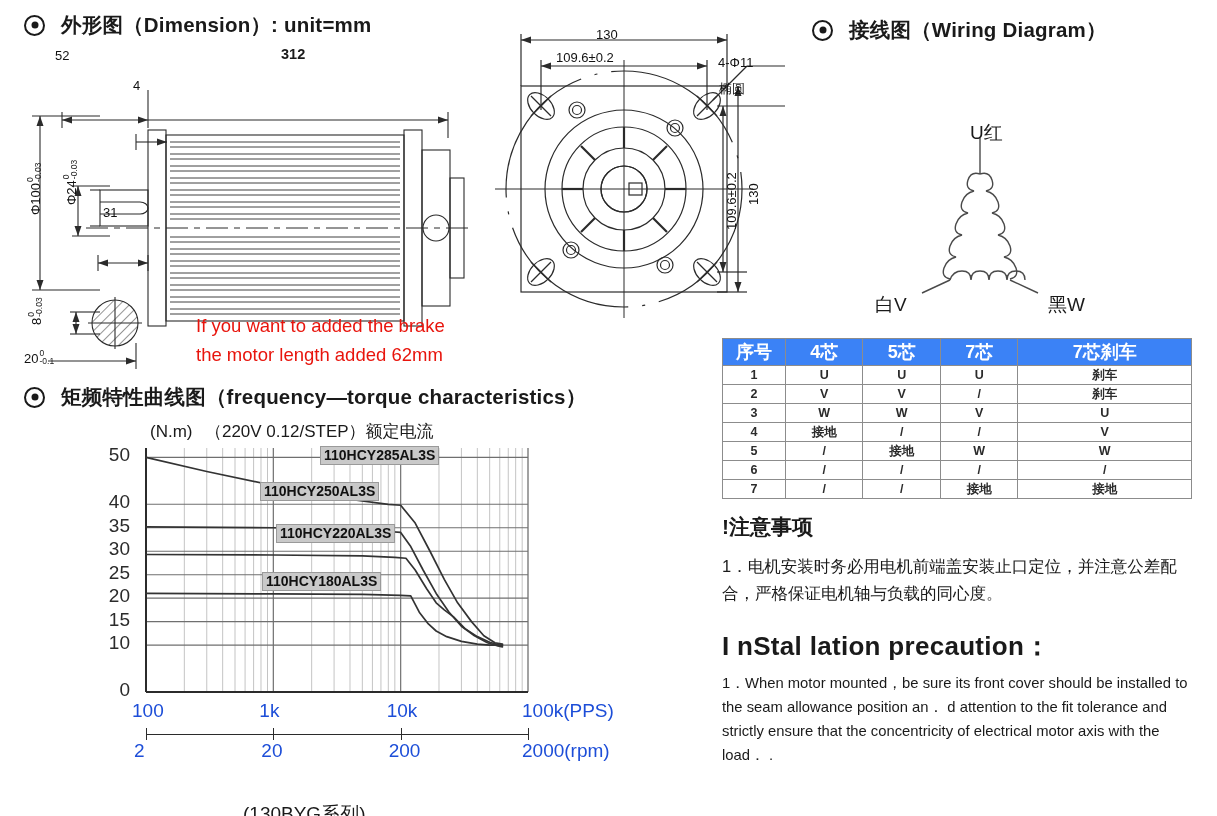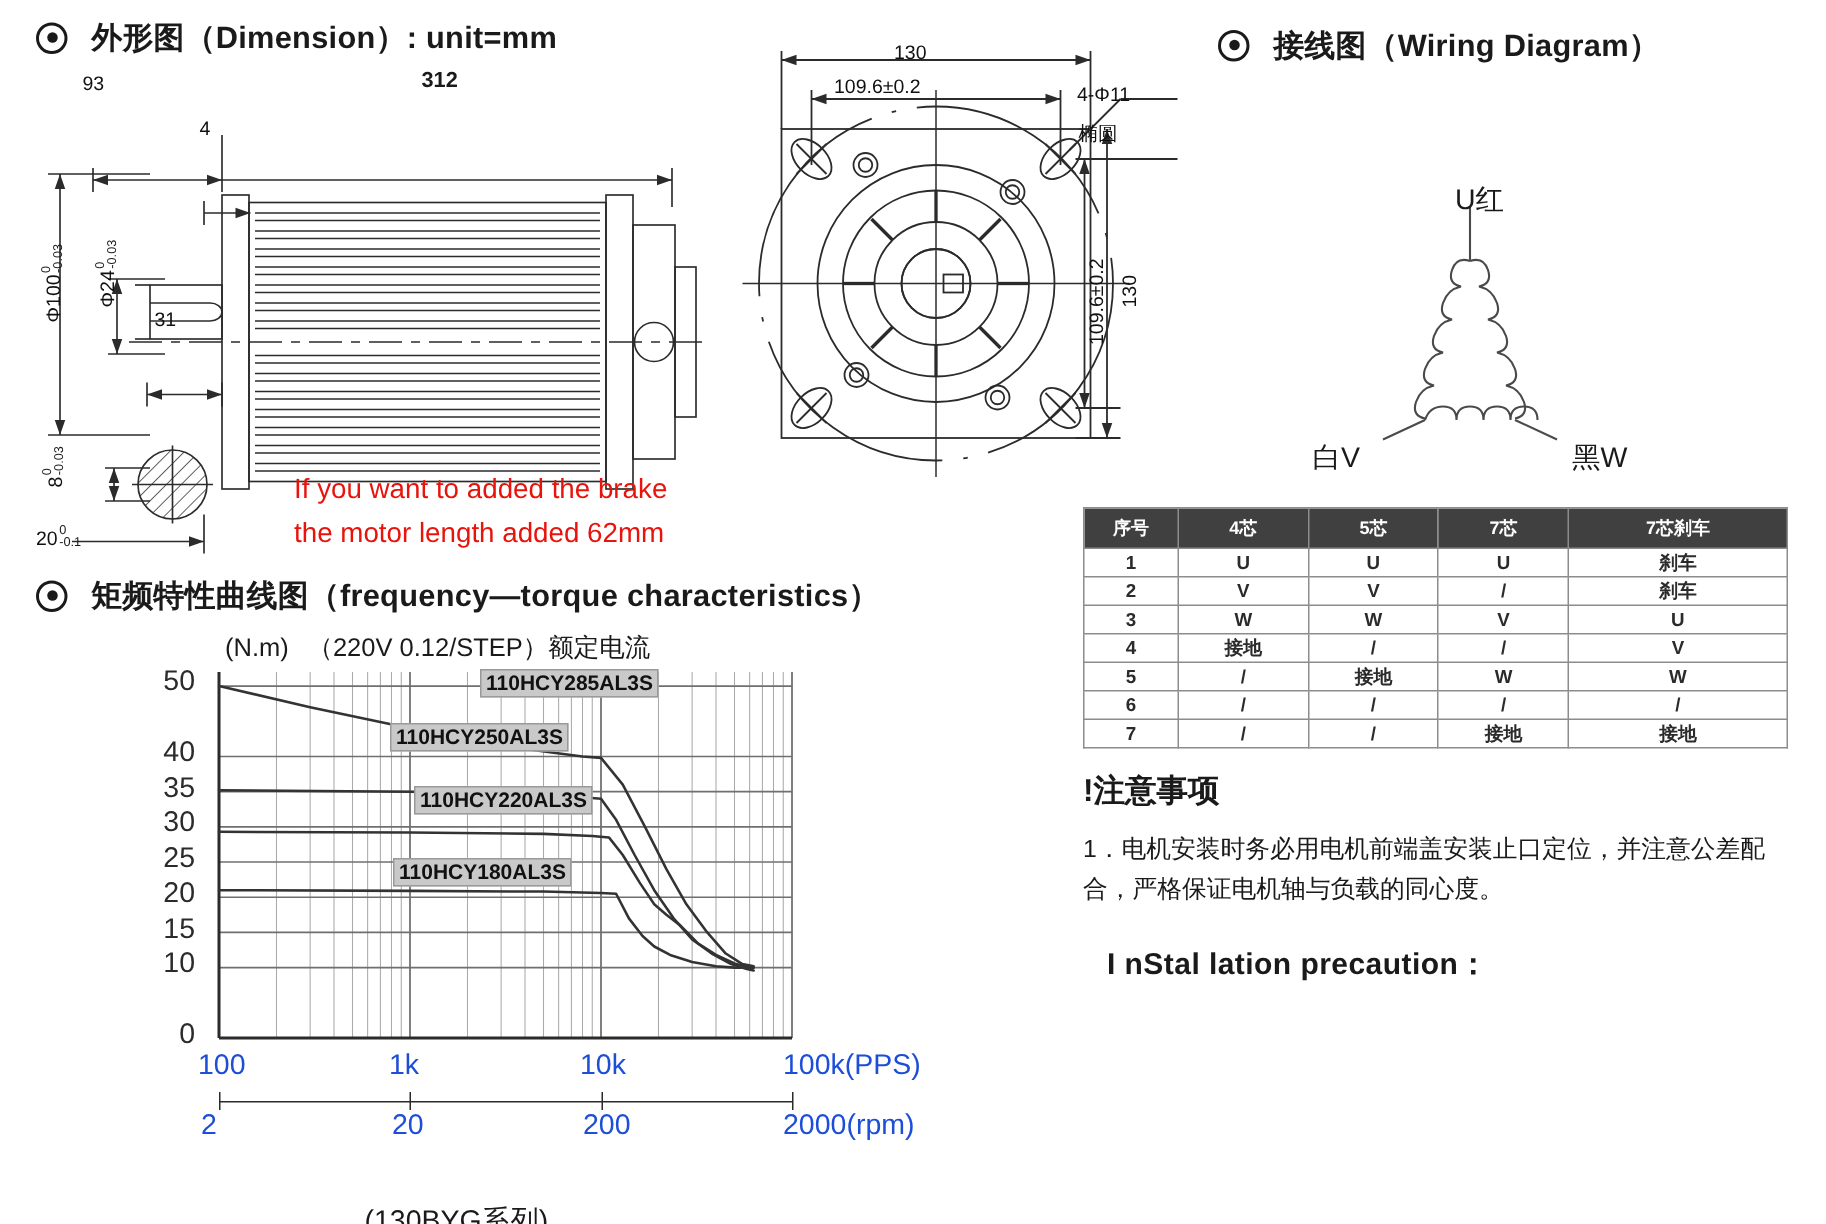--- a/index.html
+++ b/index.html
@@ -31,29 +31,29 @@
 
   
   .red-note{color:#e8140c;font-size:18.5px;line-height:1.55;white-space:nowrap;}
 
   
   table.wire{border-collapse:collapse;width:470px;font-size:12.5px;}
   table.wire th,table.wire td{
     border:1px solid #8c8c8c;text-align:center;height:18px;padding:0;
     color:#2b2b2b;font-weight:bold;
   }
-  table.wire th{background:#404040;color:#fff;height:26px;font-size:12px;}
+  table.wire th{background:#3b82f6;color:#fff;height:26px;font-size:18px;}
   table.wire td.idx{width:62px;}
   table.wire td.note{
     text-align:left;padding-left:7px;height:24px;font-size:14px;font-weight:bold;
   }
 
   
   .pre-h-cn{font-size:21px;font-weight:bold;margin:0;}
-  .pre-h-en{font-size:20px;font-weight:bold;margin:16px;letter-spacing:.3px;}
+  .pre-h-en{font-size:26px;font-weight:bold;margin:0;letter-spacing:.3px;}
   .pre-p-cn{font-size:16.5px;line-height:1.65;margin:0;}
   .pre-p-en{font-size:14.8px;line-height:1.62;margin:0;}
 
   
   .curve-label{
     position:absolute;background:#c9c9c9;border:1px solid #9a9a9a;
     font-size:14px;font-weight:bold;color:#111;padding:0 3px;white-space:nowrap;
     line-height:17px;
   }
   .tick{position:absolute;font-size:19px;color:#2b2b2b;}
@@ -151,21 +151,21 @@
 
     <line x1="98" y1="213" x2="148" y2="213"></line>
     <line x1="98" y1="205" x2="98" y2="221"></line>
     <line x1="148" y1="205" x2="148" y2="221"></line>
     <polygon points="98,213 108,209.5 108,216.5" fill="#2b2b2b" stroke="none"></polygon>
     <polygon points="148,213 138,209.5 138,216.5" fill="#2b2b2b" stroke="none"></polygon>
   </g>
 </svg>
 </div>
 
-<span class="abs dim" style="left:55px;top:48px;">93</span>
+<span class="abs dim" style="left:55px;top:48px;">52</span>
 <span class="abs dim-b" style="left:281px;top:46px;">312</span>
 <span class="abs dim" style="left:133px;top:78px;">4</span>
 <span class="abs dim" style="left:103px;top:205px;">31</span>
 
 <div class="abs" style="left:26px;top:215px;">
   <div class="vert" style="white-space:nowrap;">
     <span class="dim">Φ100</span><span class="tol"><span style="display:block">0</span><span style="display:block">-0.03</span></span>
   </div>
 </div>
 
@@ -413,20 +413,21 @@
         <td>接地</td>
       </tr>
     </tbody>
   </table>
 </div>
 
 <div class="abs" style="left:722px;top:513px;width:478px;">
   <div class="pre-h-cn">!注意事项</div>
   <div class="pre-p-cn" style="margin-top:12px;">1．电机安装时务必用电机前端盖安装止口定位，并注意公差配合，严格保证电机轴与负载的同心度。</div>
   <div class="pre-h-en" style="margin-top:22px;">I nStal lation precaution：</div>
+  <div class="pre-p-en" style="margin-top:8px;">1．When motor mounted，be sure its front cover should be installed to the seam allowance position an． d attention to the fit tolerance and strictly ensure that the concentricity of electrical motor axis with the load． .</div>
 </div>
 
 <div class="abs sec-head" style="left:24px;top:383px;">
   <span class="bullet"></span>
   <span class="sec-title">矩频特性曲线图（frequency—torque characteristics）</span>
 </div>
 
 <div class="abs" style="left:150px;top:420px;">
   <span class="chart-top">(N.m)</span>
   <span class="chart-top" style="margin-left:8px;">（220V 0.12/STEP）额定电流</span>

